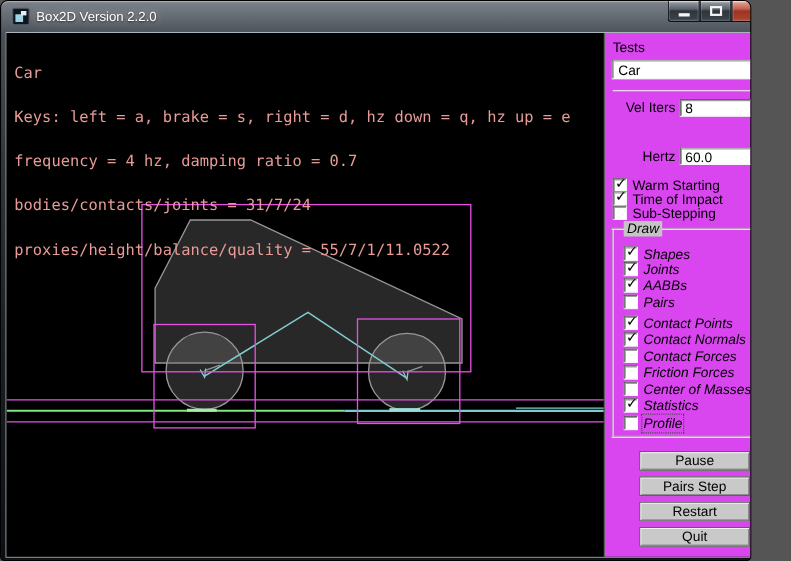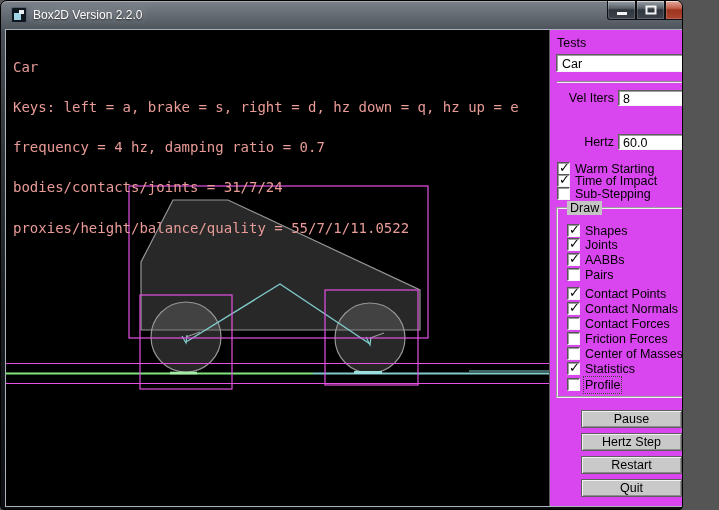--- a/index.html
+++ b/index.html
@@ -95,21 +95,21 @@
   .cb-row { position:absolute; height:13px; display:flex; align-items:center; }
   .cb-box { position:relative; width:13px; height:13px; background:#fff; flex:0 0 13px;
     border:1px solid; border-color:#555 #f4f4f4 #f4f4f4 #555; box-shadow:inset 1px 1px 0 #9e9e9e; }
   .cb-mark { display:none; position:absolute; left:1px; top:-3px;
     font-family:"DejaVu Sans", sans-serif; font-size:13px; font-weight:bold; color:#000; }
   .cb-row.checked .cb-mark { display:block; }
   .cb-label { margin-left:5px; white-space:nowrap; }
   .cb-row.focused .cb-label { outline:1px dotted #444; outline-offset:1px;text-align:center; }
 
   .groupbox { position:absolute; left:6px; top:177px; width:146px; height:191px;
-    border:2px groove #f0f0f0; }
+    border:2px groove #f0f0f0;font-style:italic; }
   .group-title { position:absolute; left:9px; top:-8px; background:#c5c5c5; padding:0 3px; }
 
   .glui-btn { position:absolute; left:31px; width:101px; height:18px; background:#c9c9c9;
     border:1px solid #5f5f5f; box-shadow:inset 1px 1px 0 #f2f2f2, inset -1px -1px 0 #8d8d8d;
     text-align:center; font-size:12.5px; font-family:"Liberation Sans",sans-serif; padding-top:1px; }
 </style>
 </head>
 <body>
 
 <div class="window">
@@ -287,19 +287,19 @@
             </span>
           <span class="cb-label">Statistics</span>
         </div>
         <div class="cb-row focused" style="left:9px; top:169px;">
           <span class="cb-box"></span>
           <span class="cb-label">Profile</span>
         </div>
       </div>
 
       <div class="glui-btn" style="top:380px;">Pause</div>
-      <div class="glui-btn" style="top:403px;">Hertz Step</div>
+      <div class="glui-btn" style="top:403px;">Pairs Step</div>
       <div class="glui-btn" style="top:426px;text-align:center;">Restart</div>
       <div class="glui-btn" style="top:449px;">Quit</div>
 
     </div>
   </div>
 </div>
 
 </body></html>

